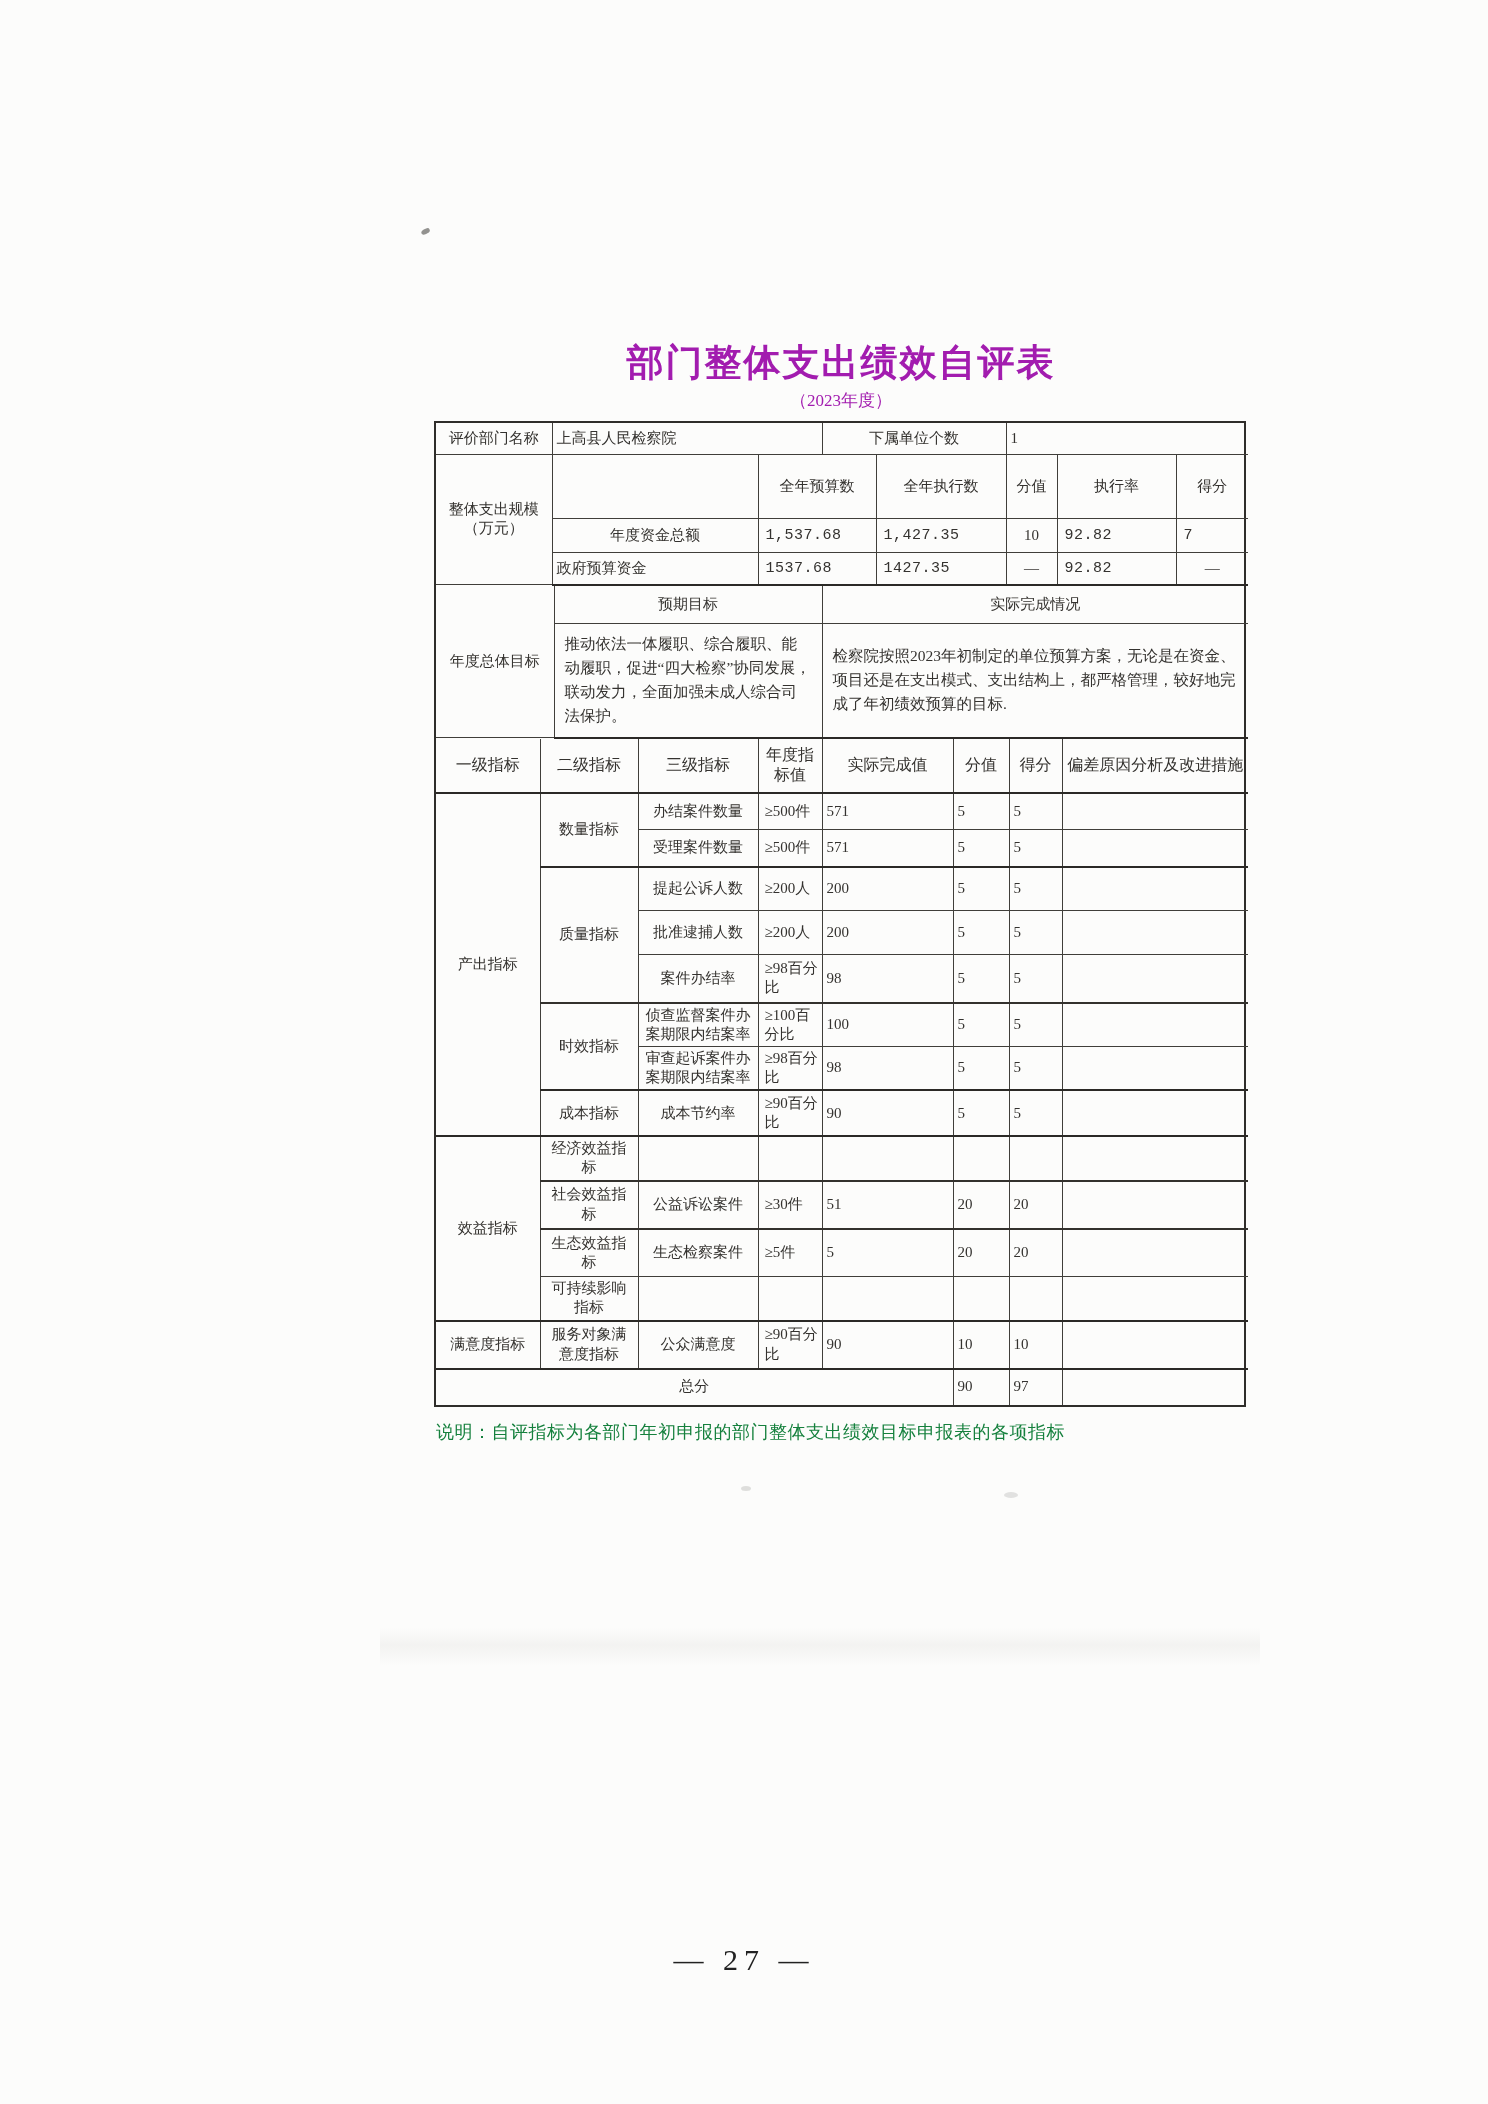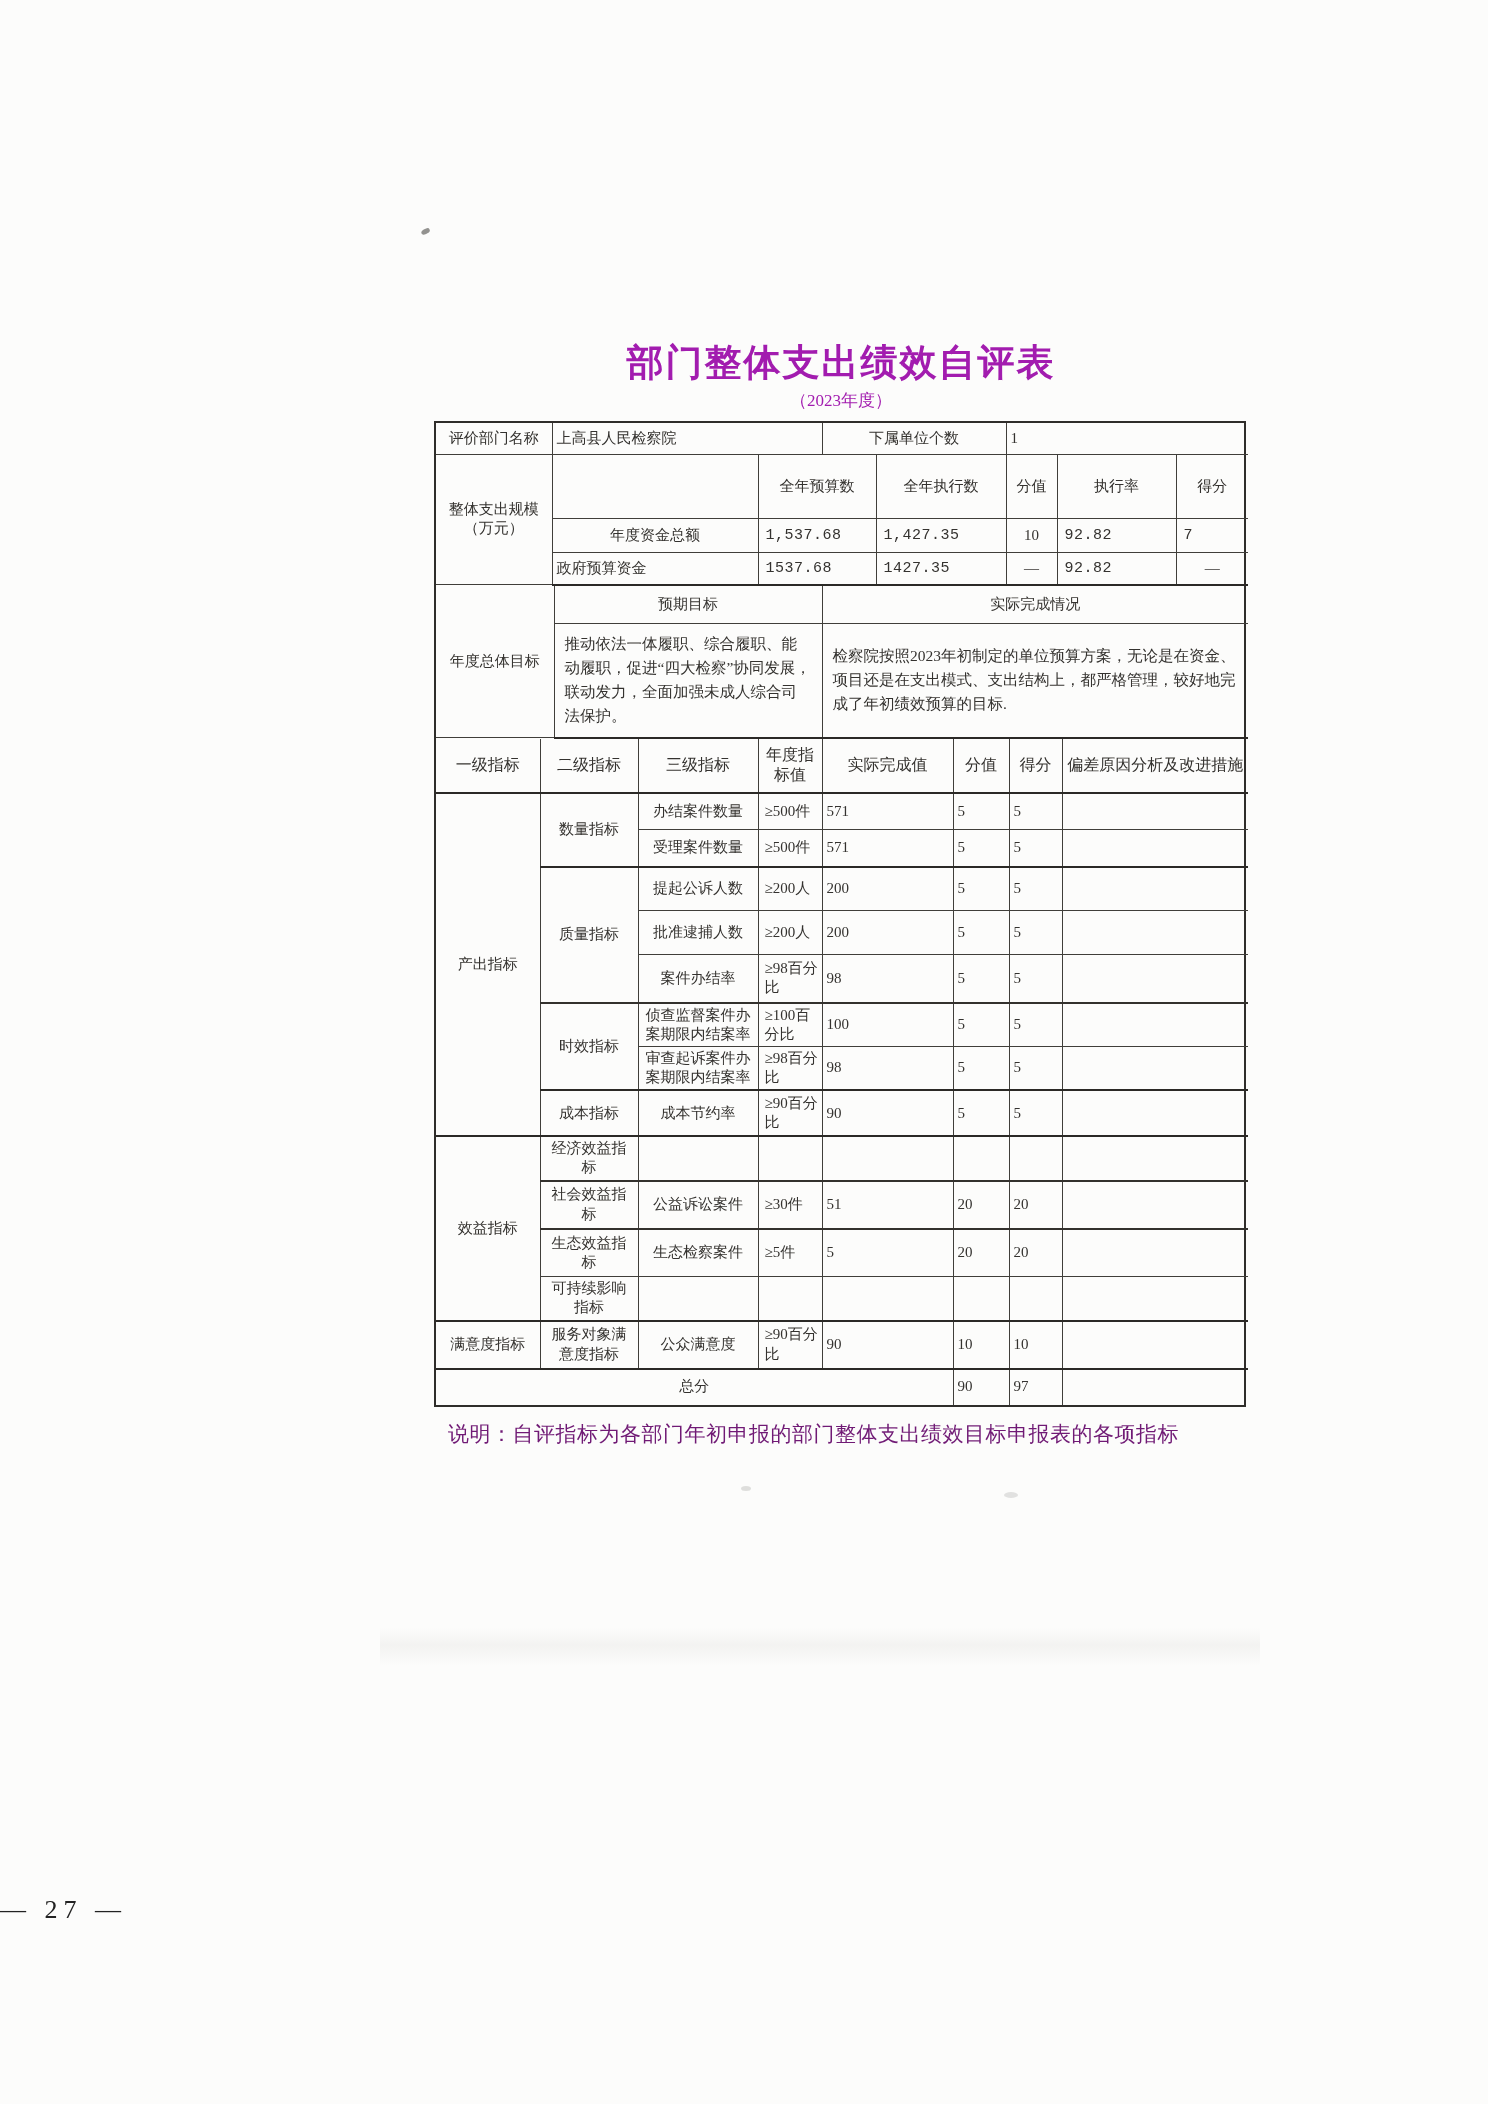--- a/index.html
+++ b/index.html
@@ -18,23 +18,23 @@
   td:last-child{border-right:0;}
   .sheet table:last-child tr:last-child td{border-bottom:0;}
   tr.bb2 td{border-bottom:2.4px solid #2b2926;}
   tr.sep td{border-top:2.4px solid #2b2926;margin-top:36px;}
   tr.sep2 td{border-top:2px solid #33312d;}
   .al{text-align:left;padding-left:4px;}
   .num{text-align:left;padding-left:7px;letter-spacing:0.5px;font-family:Liberation Mono, monospace;}
   .tv{text-align:left;padding:1px 2px 1px 6px;}
   .goaltxt{text-align:left;vertical-align:middle;padding:6px 10px;font-size:15.5px;line-height:1.55;}
   .hdr td{font-size:16px;}
-  .note{margin-top:13px;margin-left:14px;font-size:21px;color:#701a75;letter-spacing:0.5px;}
-  .page-number{position:absolute;top:1895px;left:0;width:100%;text-align:left;
-               font-size:26px;letter-spacing:6px;color:#222;}
+  .note{margin-top:13px;margin-left:2px;font-size:18px;color:#15803d;letter-spacing:0.5px;}
+  .page-number{position:absolute;top:1943px;left:0;width:100%;text-align:center;
+               font-size:30px;letter-spacing:6px;color:#222;}
   .artifact{position:absolute;pointer-events:none;}
   .speck1{left:421px;top:229px;width:9px;height:5px;border-radius:60% 40% 50% 50%;
           background:rgba(60,58,55,0.55);transform:rotate(-25deg);}
   .speck2{left:741px;top:1486px;width:10px;height:5px;border-radius:50%;background:rgba(90,88,85,0.18);}
   .speck3{left:1004px;top:1492px;width:14px;height:6px;border-radius:50%;background:rgba(90,88,85,0.16);}
   .band{left:380px;top:1628px;width:880px;height:38px;
         background:linear-gradient(180deg,rgba(120,118,112,0) 0%,rgba(120,118,112,0.07) 45%,rgba(120,118,112,0) 100%);}
 </style>
 </head>
 <body>

